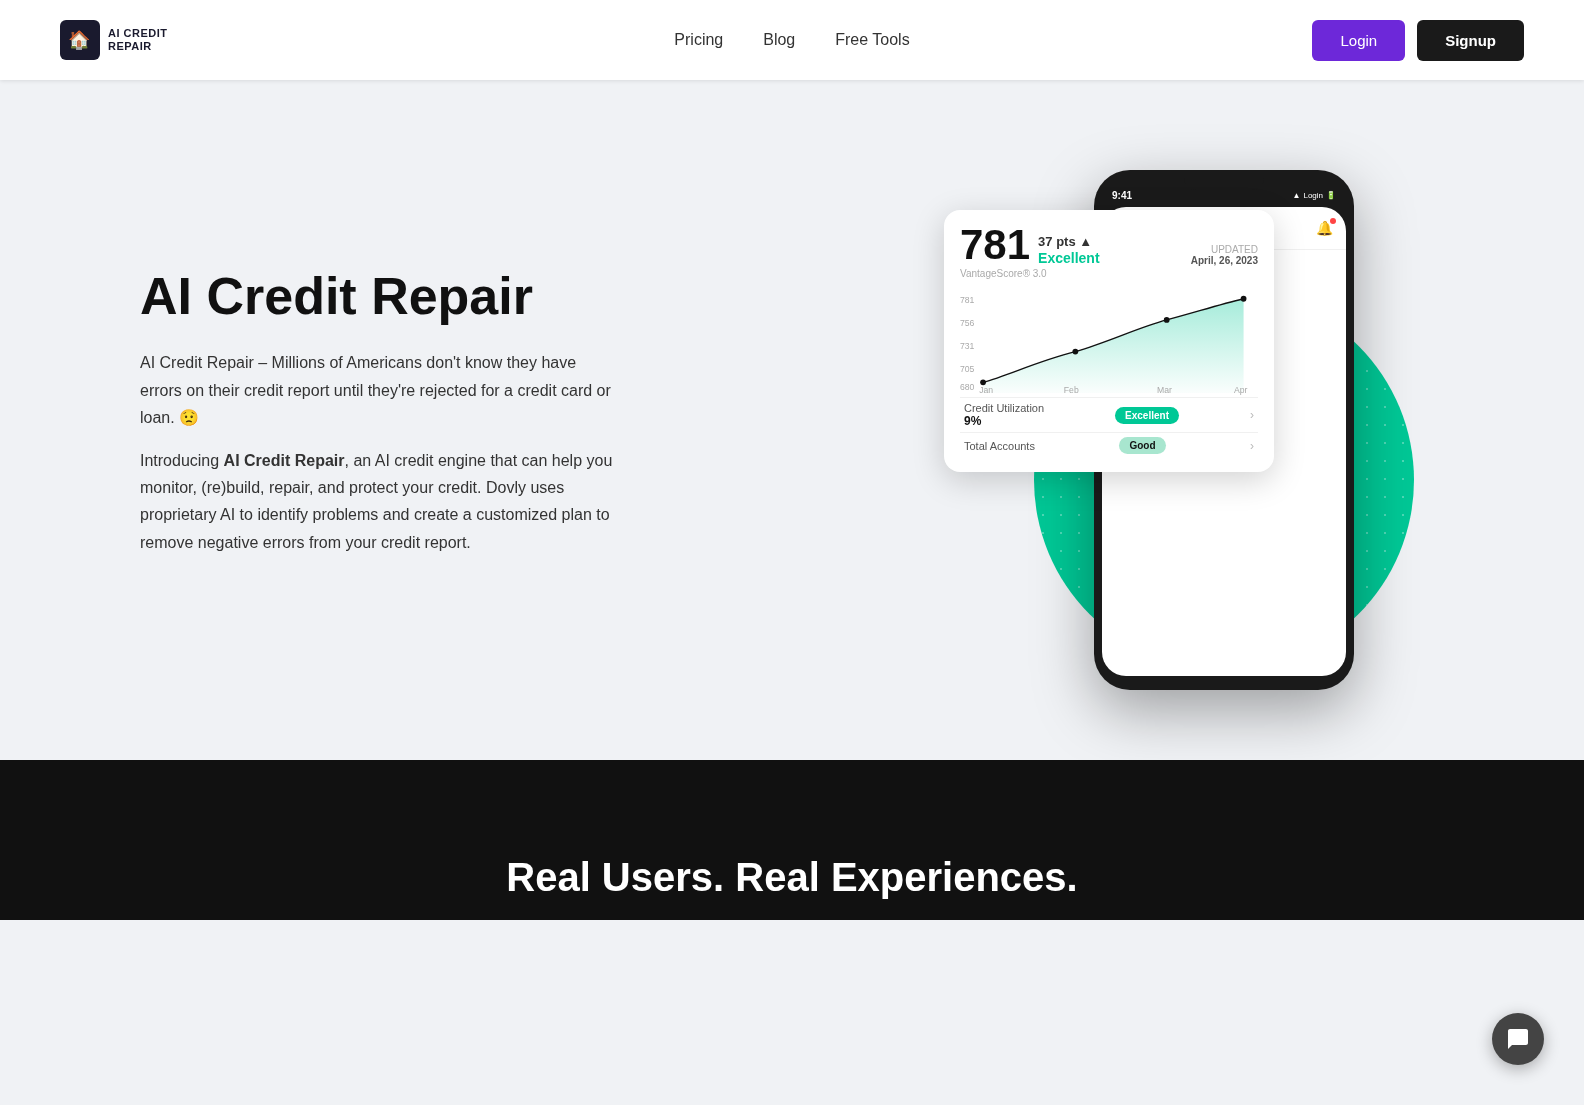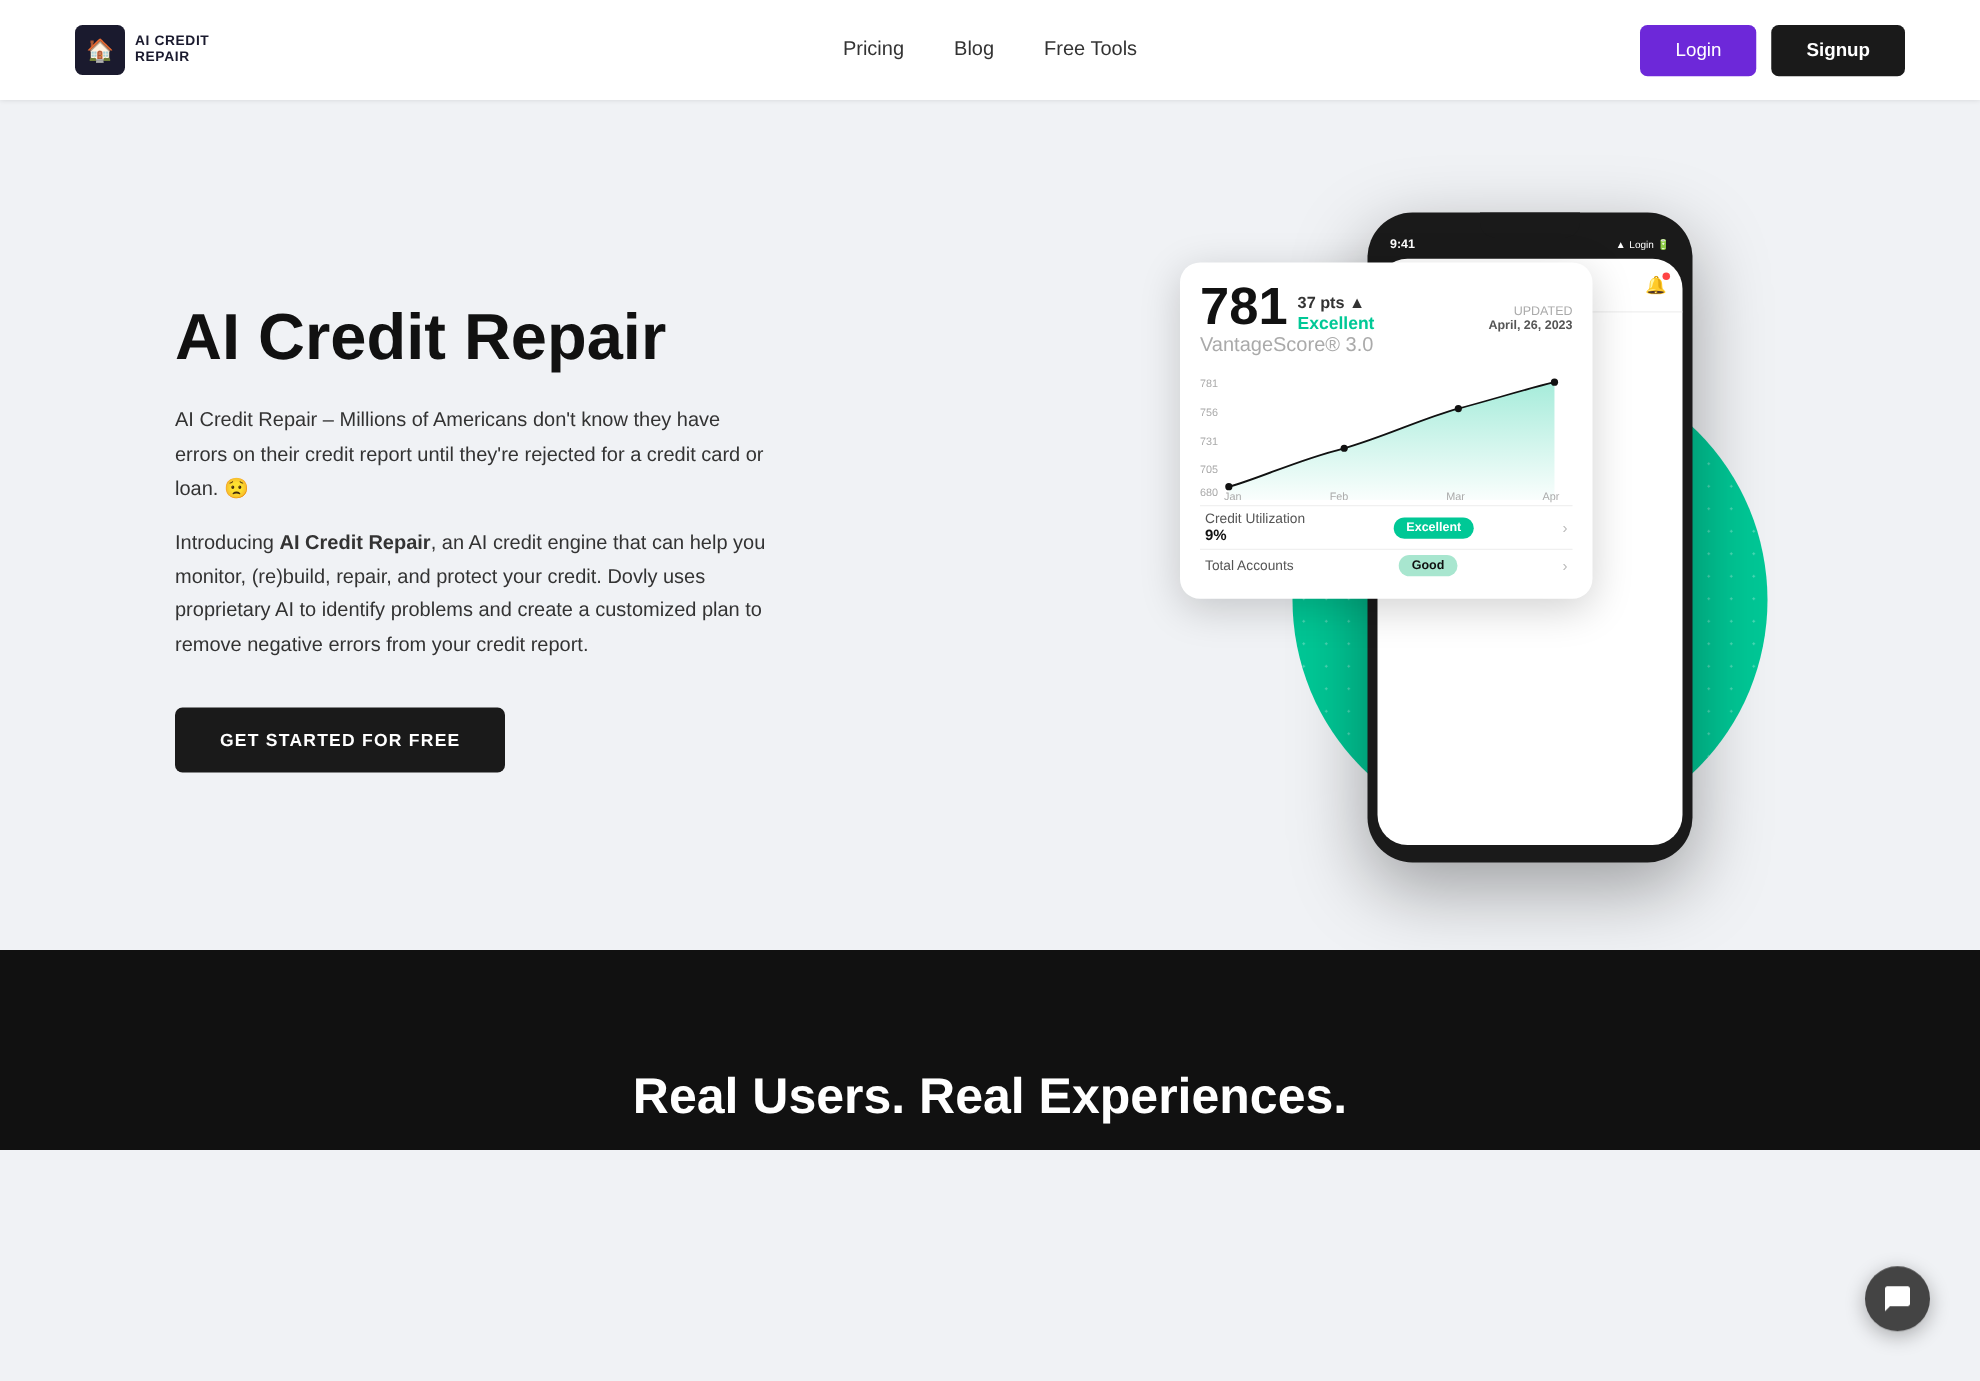--- a/index.html
+++ b/index.html
@@ -289,21 +289,21 @@
     .fc-updated-label {
       font-size: 10px;
       color: #aaa;
     }
     .fc-updated-date {
       font-size: 10px;
       color: #555;
       font-weight: 600;
     }
     .fc-vantage {
-      font-size: 16px;
+      font-size: 10px;
       color: #aaa;
       margin-bottom: 8px;
     }
     
     .fc-chart {
       height: 110px;
       position: relative;
     }
     .fc-info-row {
       display: flex;
@@ -397,21 +397,20 @@
   </div>
 </nav>
 
 <section class="hero">
   <div class="hero-content">
     <h1 class="hero-title">AI Credit Repair</h1>
     <p class="hero-desc">AI Credit Repair – Millions of Americans don't know they have errors on their credit report until they're rejected for a credit card or loan. 😟</p>
     <p class="hero-desc2">
       <span>Introducing </span><strong>AI Credit Repair</strong><span>, an AI credit engine that can help you monitor, (re)build, repair, and protect your credit. Dovly uses proprietary AI to identify problems and create a customized plan to remove negative errors from your credit report.</span>
     </p>
-    <button class="btn-cta">GET STARTED FOR FREE</button>
   </div>
 
   <div class="hero-visual">
 
     <div class="circle-bg"></div>
 
     <div class="phone-frame">
       <div class="phone-notch"></div>
       <div class="phone-status-bar">
         <span class="phone-time">9:41</span>

